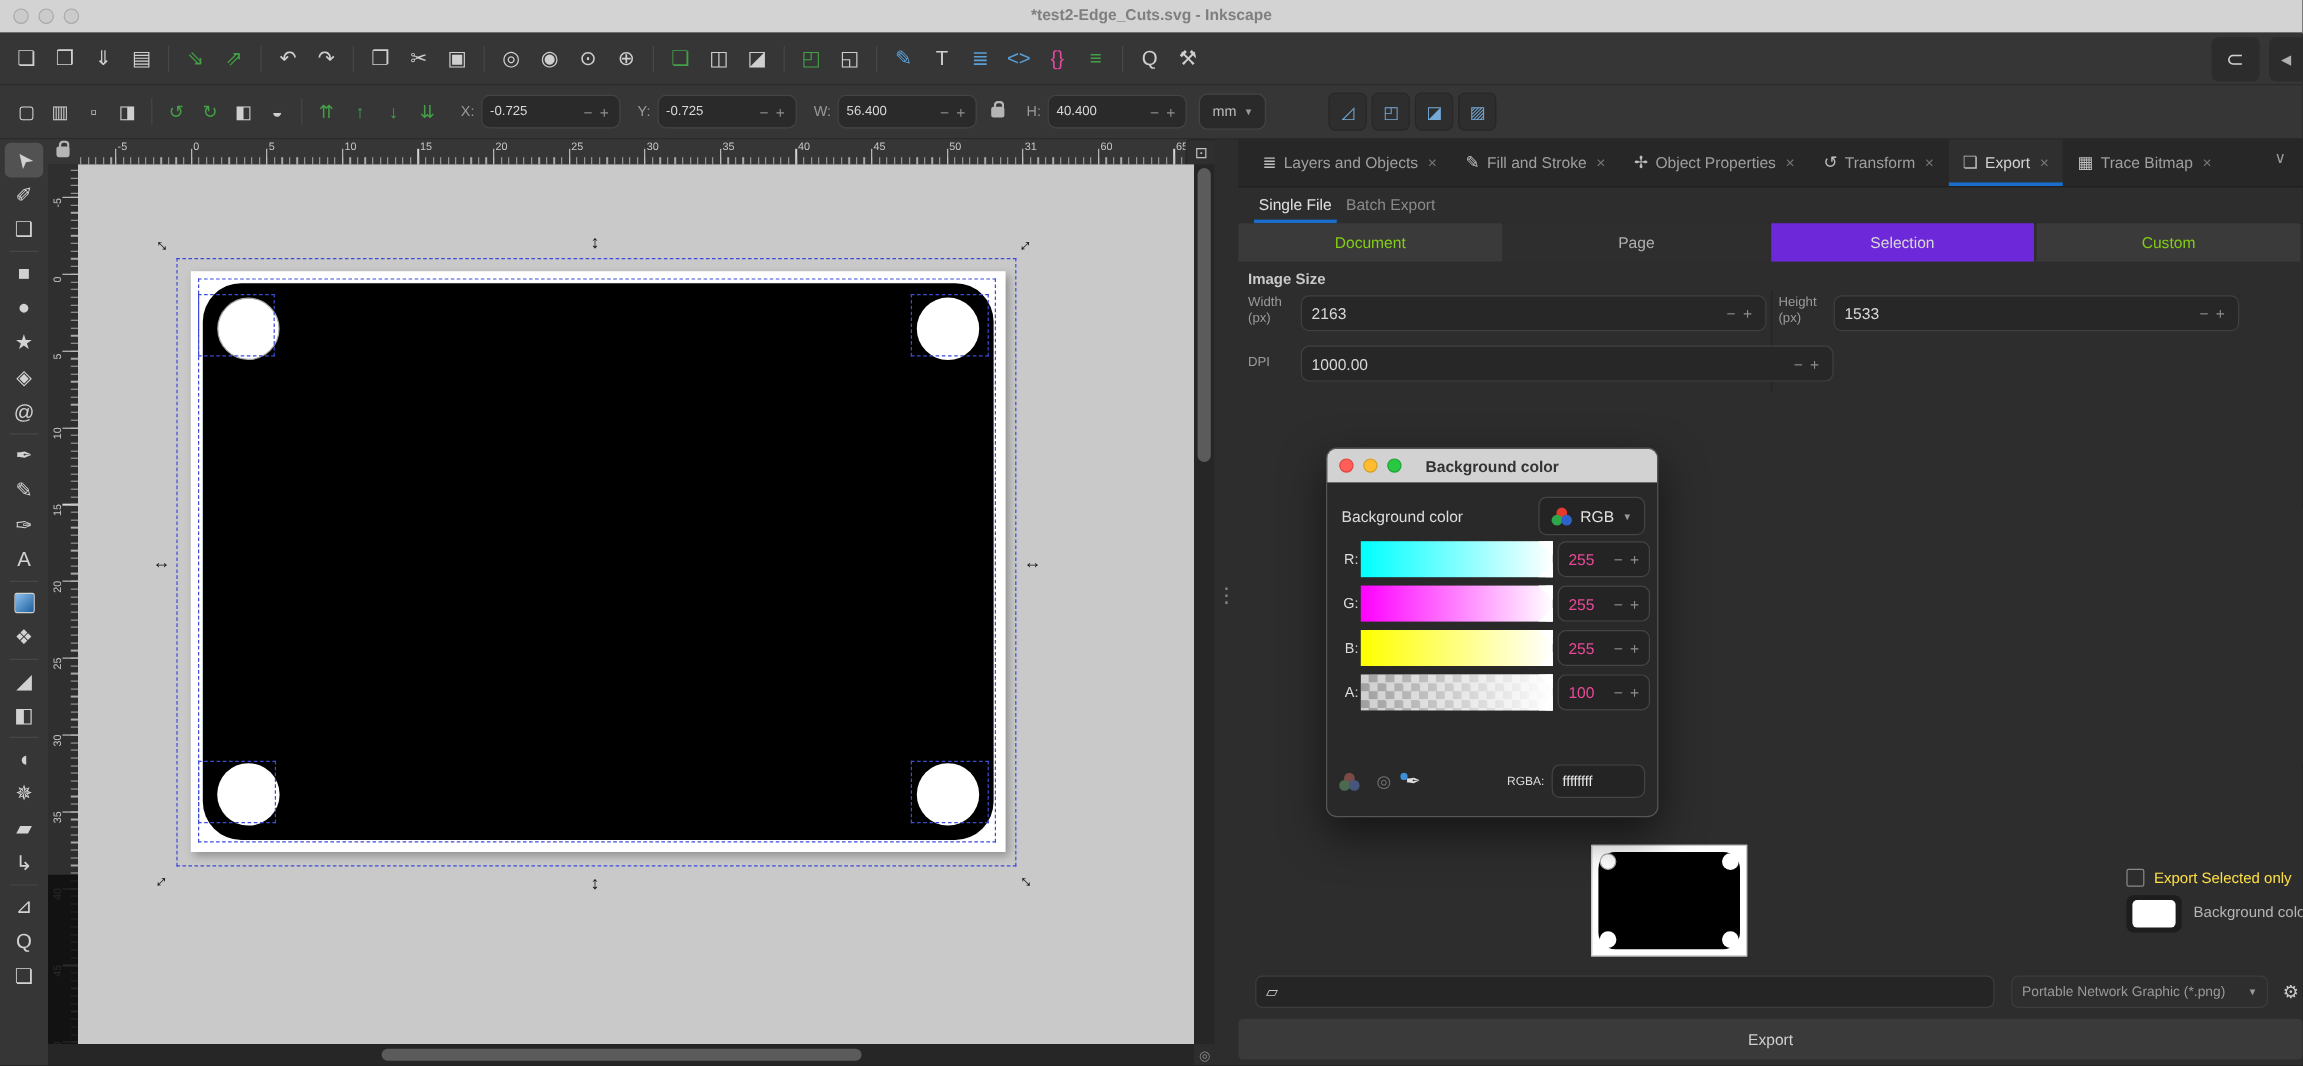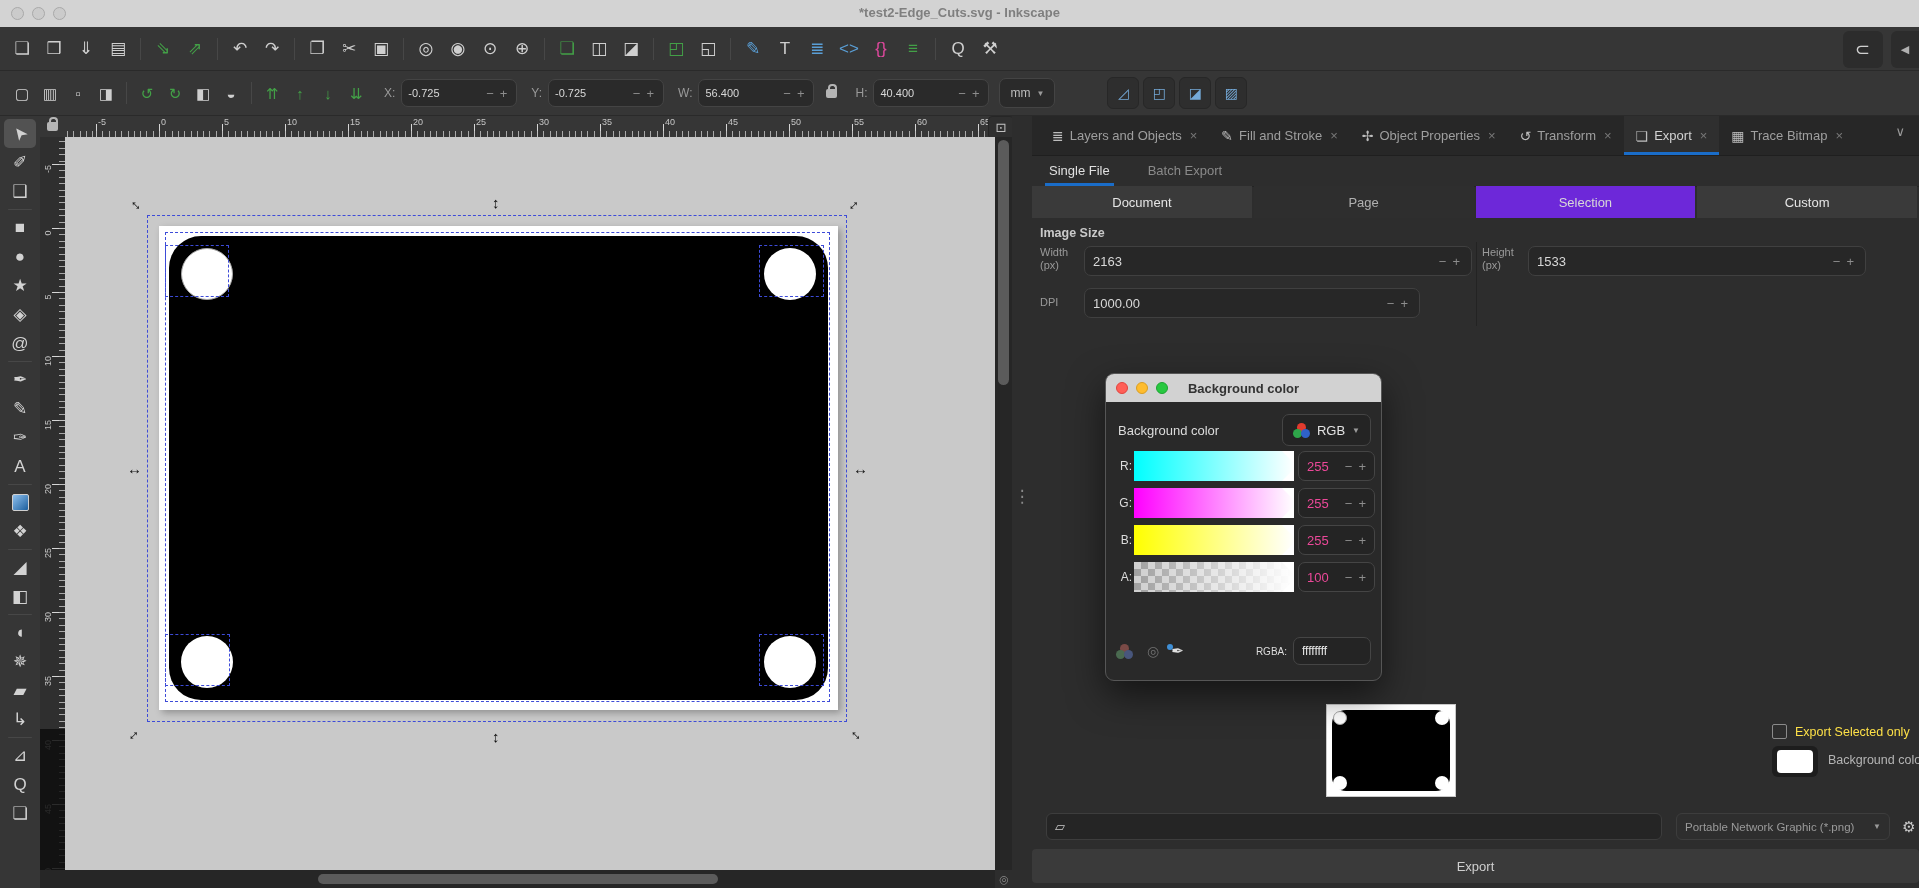--- a/index.html
+++ b/index.html
@@ -78,26 +78,26 @@
   .panel{left:1032px;top:116px;width:887px;height:772px;background:#2d2d2d}
   .ptabbar{position:absolute;left:0;top:0;right:0;height:39px;background:#272727;border-bottom:1px solid #1f1f1f;display:flex;align-items:stretch;padding-left:8px}
   .ptab{display:flex;align-items:center;gap:6px;padding:0 12px;position:relative}
   .ptab .glyph{font-size:14px;font-style:normal;color:#bdbdbd}
   .plabel{font-size:13px;color:#9f9f9f;white-space:nowrap}
   .pclose{font-size:13px;color:#787878;margin-left:2px}
   .ptab.active{background:#2f2f2f}
   .ptab.active::after{content:"";position:absolute;left:0;right:0;bottom:0;height:3px;background:#1a6dc9}
   .ptab.active .plabel{color:#d2d2d2}
   .ptab-chevron{margin-left:auto;align-self:center;color:#9a9a9a;font-size:13px;padding:0 14px}
-  .subtabs{position:absolute;left:0;top:39px;right:0;height:31px;border-bottom:1px solid #242424;display:flex;align-items:stretch;padding-left:17px;gap:38px}
+  .subtabs{position:absolute;left:0;top:39px;right:0;height:31px;border-bottom:1px solid #242424;display:flex;align-items:stretch;padding-left:17px;gap:12px}
   .subtab{display:flex;align-items:center;font-size:13px;color:#8a8a8a;position:relative}
   .subtab.active{color:#e0e0e0}
   .subtab.active::after{content:"";position:absolute;left:-4px;right:-4px;bottom:0;height:3px;background:#1a6dc9}
   .scope-row{position:absolute;left:0;top:70px;right:2px;height:32px;display:flex;gap:2px}
-  .scope-btn{flex:1;display:flex;align-items:center;justify-content:center;font-size:13px;color:#e5e5e5;background:#3a3a3a}
+  .scope-btn{flex:1;display:flex;align-items:center;justify-content:center;font-size:13px;color:#84cc16;background:#3a3a3a}
   .scope-btn.dim{background:#2e2e2e;color:#b0b0b0}
   .scope-btn.active{background:#6d28d9;color:#d8d8d8}
   .sec-label{position:absolute;left:8px;top:110px;font-size:12.5px;font-weight:bold;color:#c9c9c9}
   .io-label{position:absolute;font-size:11px;color:#9a9a9a;line-height:1.2}
   .p-field{position:absolute;display:flex;align-items:center;background:#272727;border:1px solid #404040;border-radius:7px;height:30px;box-sizing:border-box;padding:0 8px}
   .p-field .val{color:#d8d8d8;font-size:13px;flex:1}
   .pdiv-v{position:absolute;left:444px;top:126px;width:1px;height:84px;background:#232323}
   
   .preview{position:absolute;left:294px;top:588px;width:130px;height:93px;background:#fff;border:1px solid #c9c9c9;box-sizing:border-box}
   .pv-board{position:absolute;left:5px;top:5px;right:5px;bottom:5px;background:#000;border-radius:14px}
@@ -447,21 +447,21 @@
       <span class="rl" style="left: 159px;">5</span>
       <span class="rl" style="left: 222px;">10</span>
       <span class="rl" style="left: 285px;">15</span>
       <span class="rl" style="left: 348px;">20</span>
       <span class="rl" style="left: 411px;">25</span>
       <span class="rl" style="left: 474px;">30</span>
       <span class="rl" style="left: 537px;">35</span>
       <span class="rl" style="left: 600px;">40</span>
       <span class="rl" style="left: 663px;">45</span>
       <span class="rl" style="left: 726px;">50</span>
-      <span class="rl" style="left: 789px;">55</span>
+      <span class="rl" style="left: 789px;">31</span>
       <span class="rl" style="left: 852px;">60</span>
       <span class="rl" style="left: 915px;">65</span>
     </div>
   <div class="abs ruler-left">
 
   <span class="rl" style="top: 27px;">-5</span>
       <span class="rl" style="top: 91px;">0</span>
       <span class="rl" style="top: 155px;">5</span>
       <span class="rl" style="top: 219px;">10</span>
       <span class="rl" style="top: 283px;">15</span>
@@ -579,21 +579,21 @@
         <div>(px)</div>
     </div>
     <div class="p-field" style="left:496px;top:130px;width:338px">
       <span class="val">1533</span>
       <span class="spin">−</span>
       <span class="spin">+</span>
     </div>
     <div class="pdiv-v"></div>
 
     <div class="io-label" style="left:8px;top:180px">DPI</div>
-    <div class="p-field" style="left:52px;top:172px;width:336px">
+    <div class="p-field" style="left:52px;top:172px;width:444px">
       <span class="val">1000.00</span>
       <span class="spin">−</span>
       <span class="spin">+</span>
     </div>
 
     <div class="preview">
       <div class="pv-board">
         <span class="pv-bite tl"></span>
           <span class="pv-bite tr"></span>
         <span class="pv-bite bl"></span>

